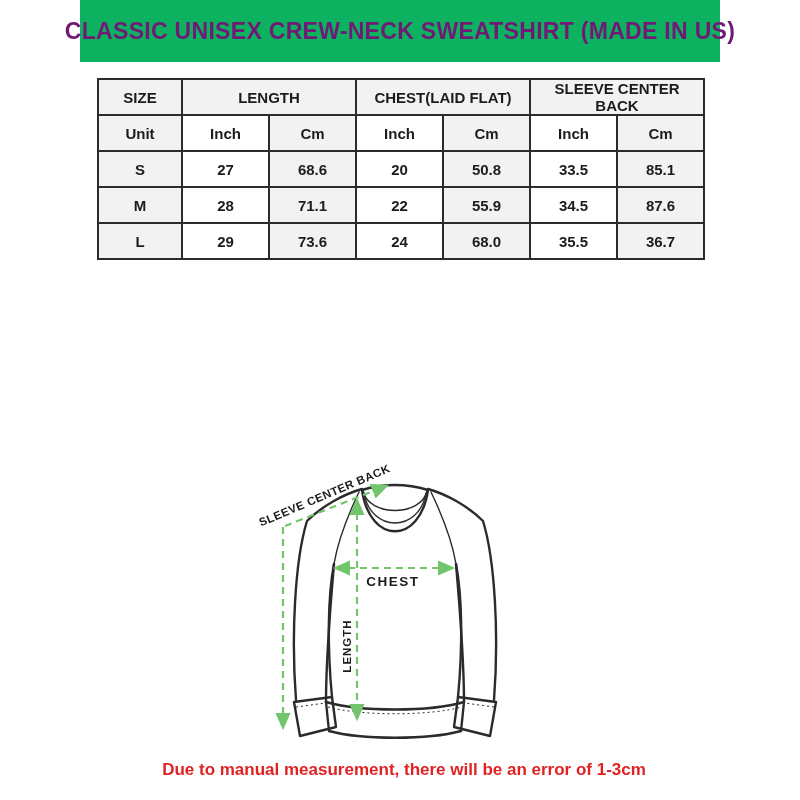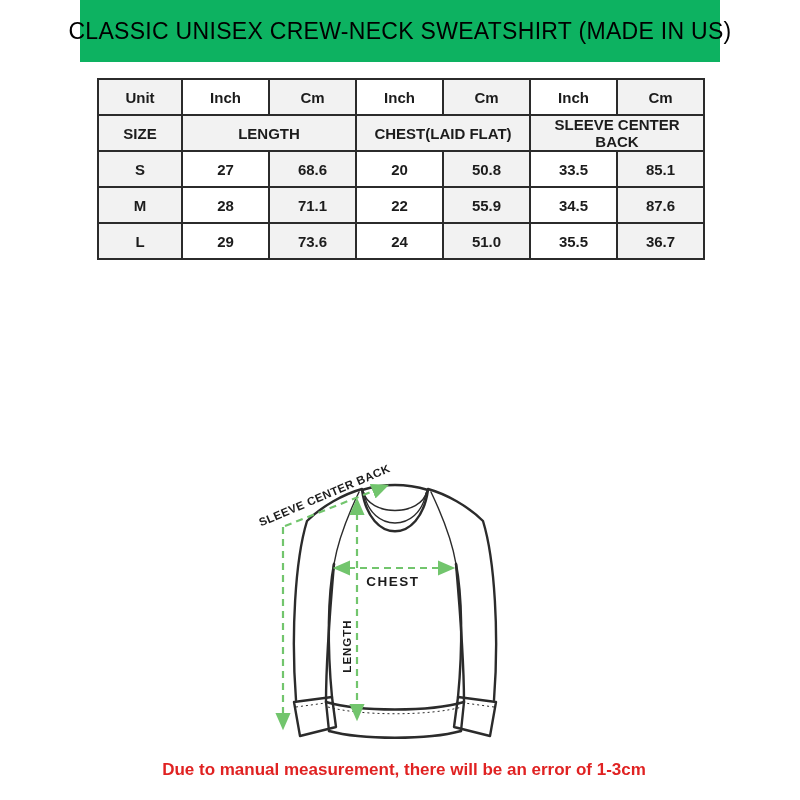--- a/index.html
+++ b/index.html
@@ -6,21 +6,21 @@
   body{
     width:800px;height:800px;position:relative;background:#ffffff;
     font-family:"Liberation Sans","DejaVu Sans",sans-serif;overflow:hidden;
   }
   
   .title-bar{
     position:absolute;left:80px;top:0;width:640px;height:62px;
     background:#0db261;display:flex;align-items:center;justify-content:center;
   }
   .title-bar h1{
-    margin:0;color:#000000;font-size:23px;font-weight:normal;letter-spacing:.3px;white-space:nowrap;
+    margin:0;color:#701a75;font-size:23px;font-weight:bold;letter-spacing:.3px;white-space:nowrap;
   }
   
   .table-wrap{position:absolute;left:97px;top:78px;}
   table{border-collapse:collapse;table-layout:fixed;width:606px;}
   td,th{
     border:2px solid #2b2b2b;text-align:center;vertical-align:middle;
     font-size:15px;font-weight:bold;color:#1c1c1c;padding:0;background:#ffffff;
   }
   tr{height:36px;}
   .g{background:#f2f2f2;}
@@ -50,33 +50,33 @@
       <col style="width:84px">
         <col style="width:87px">
         <col style="width:87px">
       <col style="width:87px">
         <col style="width:87px">
         <col style="width:87px">
         <col style="width:87px">
     </colgroup>
     <tbody>
         <tr>
+      <th class="g">SIZE</th>
+      <th class="g" colspan="2">LENGTH</th>
+      <th class="g" colspan="2">CHEST(LAID FLAT)</th>
+      <th class="g" colspan="2">SLEEVE CENTER BACK</th>
+    </tr>
+    <tr>
       <td class="g">Unit</td>
       <td>Inch</td>
       <td class="g">Cm</td>
       <td>Inch</td>
       <td class="g">Cm</td>
       <td>Inch</td>
       <td class="g">Cm</td>
-    </tr>
-    <tr>
-      <th class="g">SIZE</th>
-      <th class="g" colspan="2">LENGTH</th>
-      <th class="g" colspan="2">CHEST(LAID FLAT)</th>
-      <th class="g" colspan="2">SLEEVE CENTER BACK</th>
     </tr>
     <tr>
       <td class="g">S</td>
       <td>27</td>
       <td class="g">68.6</td>
       <td>20</td>
       <td class="g">50.8</td>
       <td>33.5</td>
       <td class="g">85.1</td>
     </tr>
@@ -87,21 +87,21 @@
       <td>22</td>
       <td class="g">55.9</td>
       <td>34.5</td>
       <td class="g">87.6</td>
     </tr>
     <tr>
       <td class="g">L</td>
       <td>29</td>
       <td class="g">73.6</td>
       <td>24</td>
-      <td class="g">51.0</td>
+      <td class="g">68.0</td>
       <td>35.5</td>
       <td class="g">36.7</td>
     </tr>
   </tbody>
     </table>
 </div>
 
 <svg class="diagram" width="330" height="310" viewBox="240 450 330 310" xmlns="http://www.w3.org/2000/svg">
   <defs>
     <marker id="ah" orient="auto" markerWidth="9" markerHeight="8" refX="6.5" refY="3.5">

